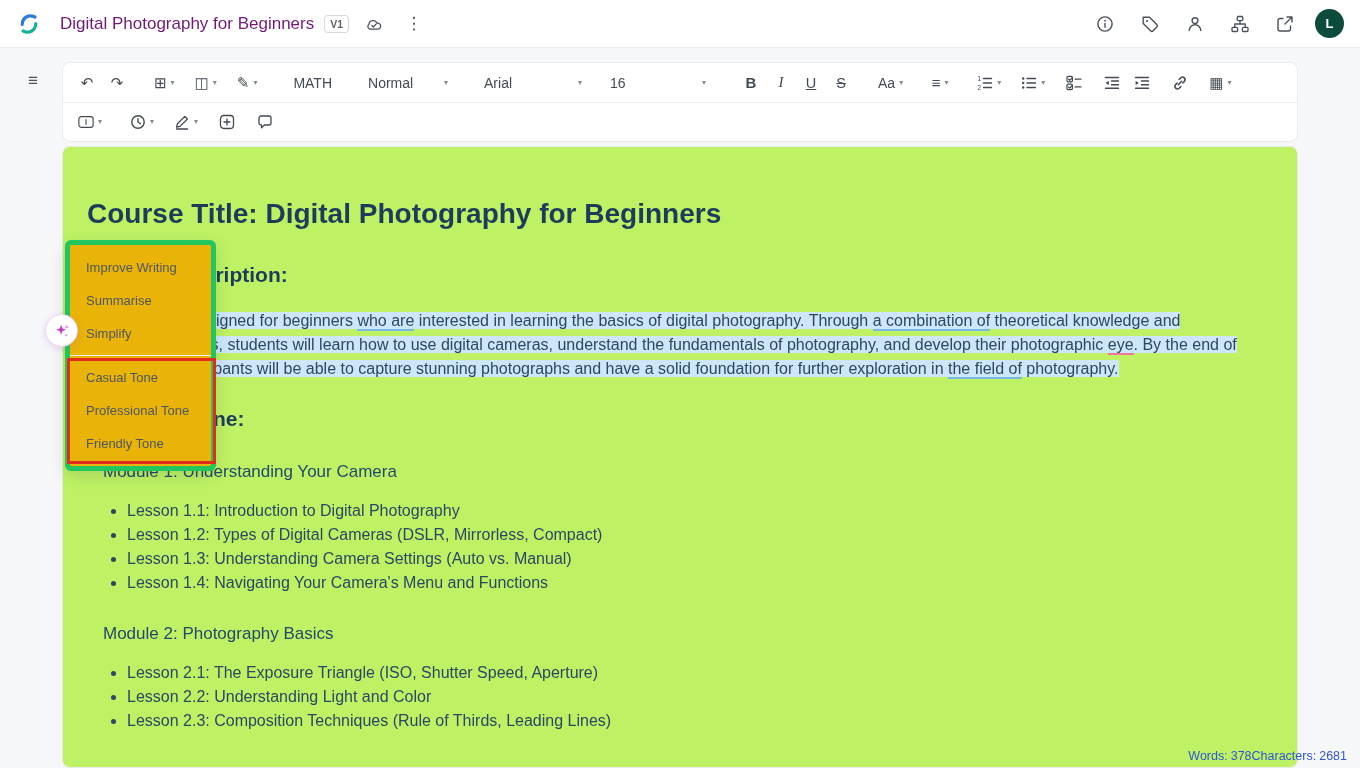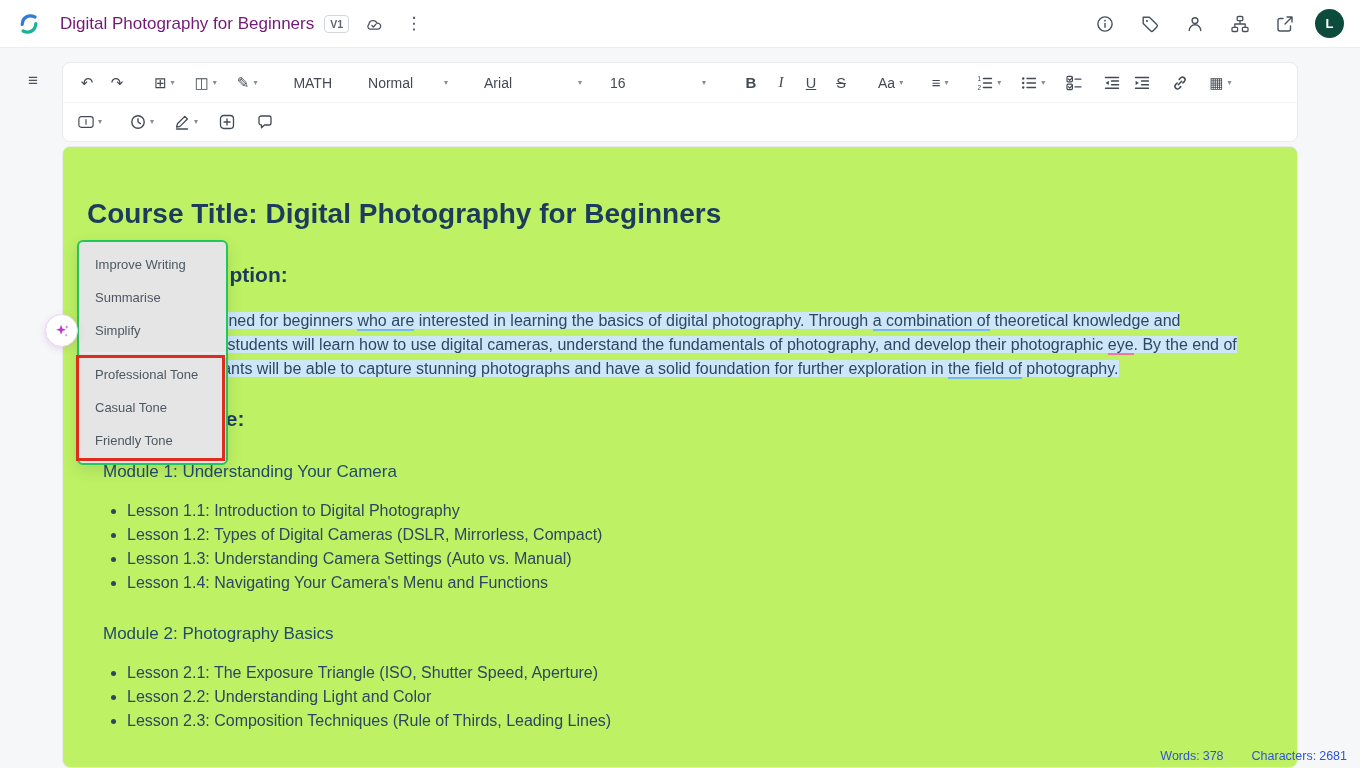--- a/index.html
+++ b/index.html
@@ -79,42 +79,42 @@
   .doc h2{font-size:21px;line-height:28px;font-weight:700;color:#1d3c5c;margin:24px 0 20px}
   .doc h3{font-size:17px;line-height:24px;font-weight:400;color:#234a6b;margin:27px 16px 15px}
   .desc{font-size:16px;line-height:24px;color:#2c4763}
   .doc ul{list-style:disc;margin:4px 0 10px;padding-left:40px}
   .doc li{font-size:16px;line-height:24px;color:#2c4763}
   .hl{background:var(--highlight,#cde7f8)}
   .u-blue{border-bottom:2px solid var(--suggestion-blue,#79b9e8)}
   .u-pink{border-bottom:2px solid var(--suggestion-pink,#f2779f)}
   
   .ai-popup{
-    position:absolute;left:77px;top:240px;width:151px;background:#e5e5e5;
-    border:2px solid #22c55e;border-radius:6px;padding:6px 0;
+    position:absolute;left:65px;top:240px;width:151px;background:#eab308;
+    border:5px solid #22c55e;border-radius:6px;padding:6px 0;
     box-shadow:0 5px 16px rgba(30,40,60,.14);z-index:20;
   }
   .menu-item{
     height:33px;display:flex;align-items:center;padding:0 16px;
     font-size:13px;color:#4e5761;cursor:pointer;white-space:nowrap;
   }
   .menu-divider{height:1px;background:#eceef0;margin:5px 0}
   .red-box{
     position:absolute;left:-3px;top:113px;width:149px;height:106px;
     border:3px solid var(--annotation-red,#e02b1f);pointer-events:none;
   }
   .sparkle-btn{
     position:absolute;left:45px;top:314px;width:33px;height:33px;border-radius:50%;
     background:#fff;border:1.5px solid #ecd3f4;box-shadow:0 2px 7px rgba(160,60,190,.18);
     display:flex;align-items:center;justify-content:center;cursor:pointer;z-index:21;
   }
   .sparkle-svg{width:18px;height:18px;display:block}
   
   .status{
-    position:absolute;right:13px;bottom:5px;display:flex;gap:28px;
+    position:absolute;right:13px;bottom:5px;display:flex;
     font-size:12.5px;color:var(--count-blue,#2f55d4);z-index:30;
   }
   .stat span{margin-right:3px}
   .stat span:last-child{margin-right:0}
 </style>
 </head>
 <body>
 
 <header class="app-header">
   <div class="h-left">
@@ -352,22 +352,22 @@
 </div>
 
 <div class="ai-popup">
   <div id="menu-top">
       <div class="menu-item">Improve Writing</div>
       <div class="menu-item">Summarise</div>
       <div class="menu-item">Simplify</div>
     </div>
   <div class="menu-divider"></div>
   <div id="menu-tone">
+      <div class="menu-item">Casual Tone</div>
       <div class="menu-item">Professional Tone</div>
-      <div class="menu-item">Casual Tone</div>
       <div class="menu-item">Friendly Tone</div>
     </div>
   <div class="red-box"></div>
 </div>
 
 <button class="sparkle-btn">
   <svg class="sparkle-svg" viewBox="0 0 20 20">
     <path d="M9 3l1.5 4.1L14.6 8.6 10.5 10.1 9 14.2 7.5 10.1 3.4 8.6 7.5 7.1z" fill="#c437cf"></path>
     <path d="M15.3 3.2l.6 1.7 1.7.6-1.7.6-.6 1.7-.6-1.7-1.7-.6 1.7-.6z" fill="#d86ae0"></path>
     <path d="M14.6 12.8l.5 1.3 1.3.5-1.3.5-.5 1.3-.5-1.3-1.3-.5 1.3-.5z" fill="#d86ae0"></path>

